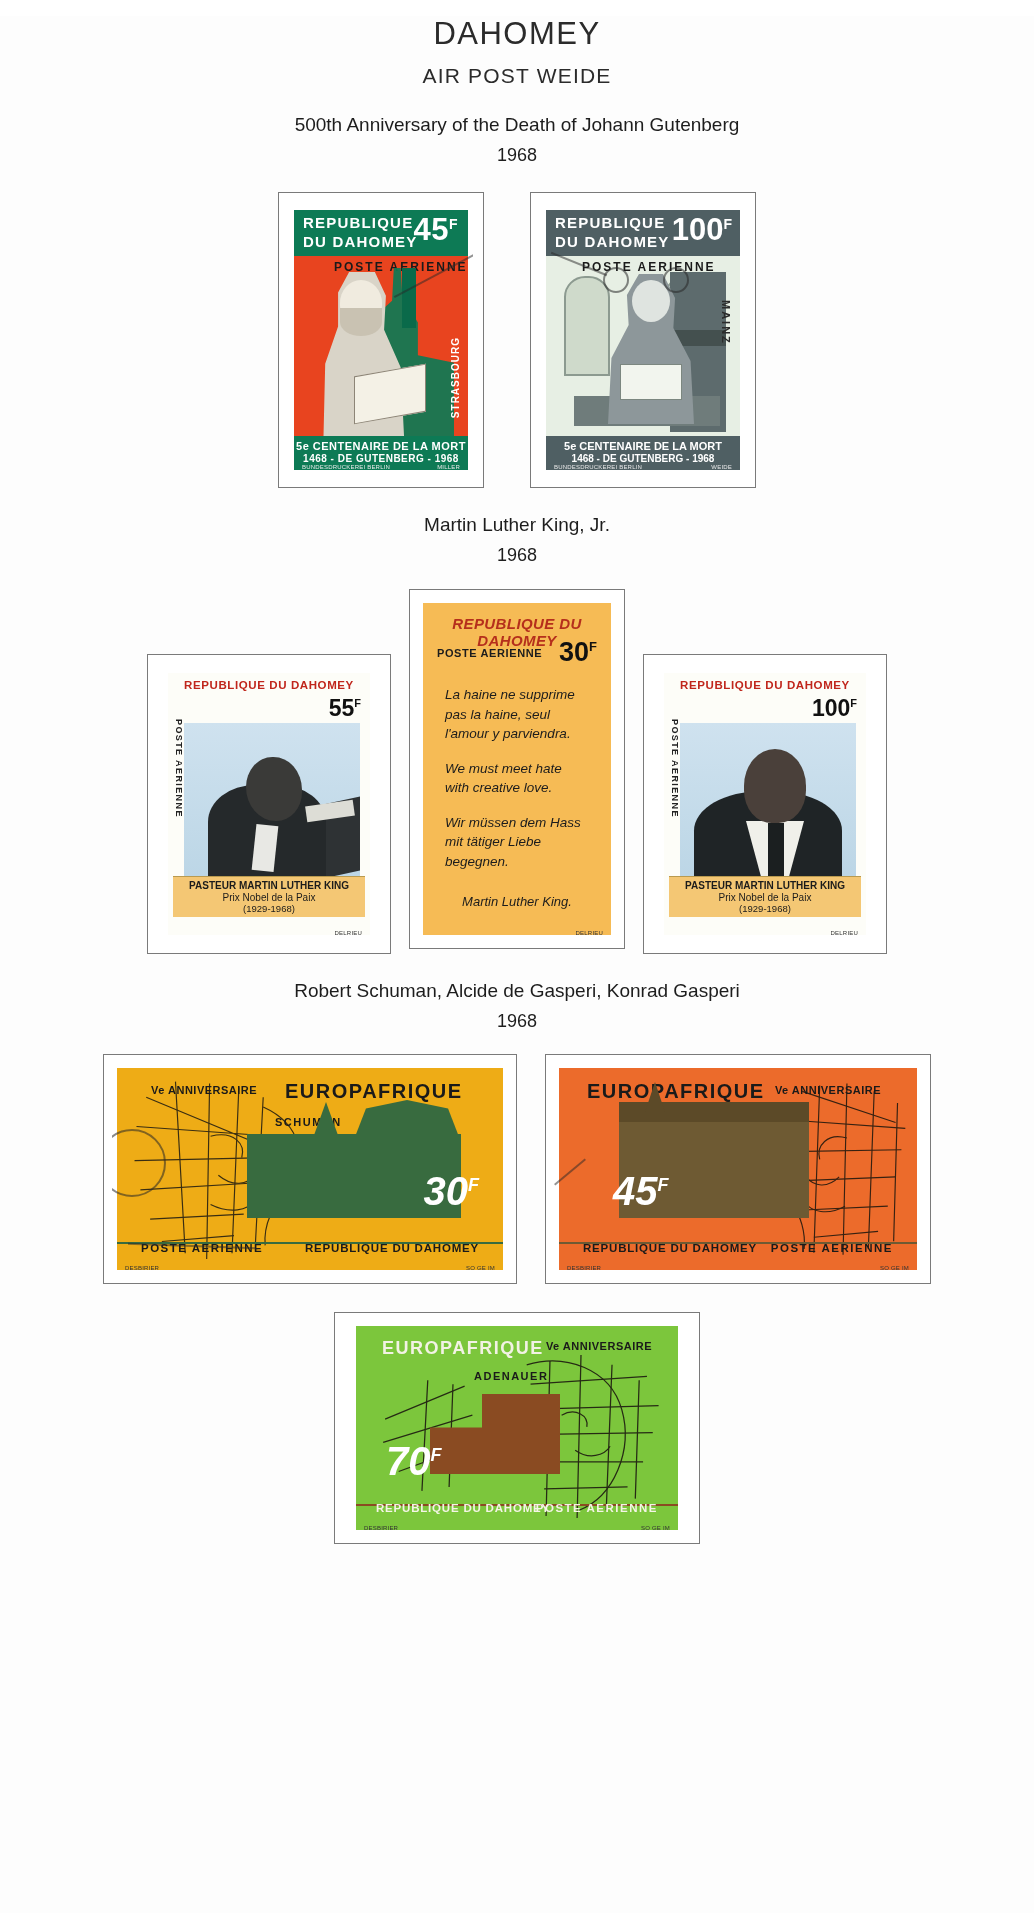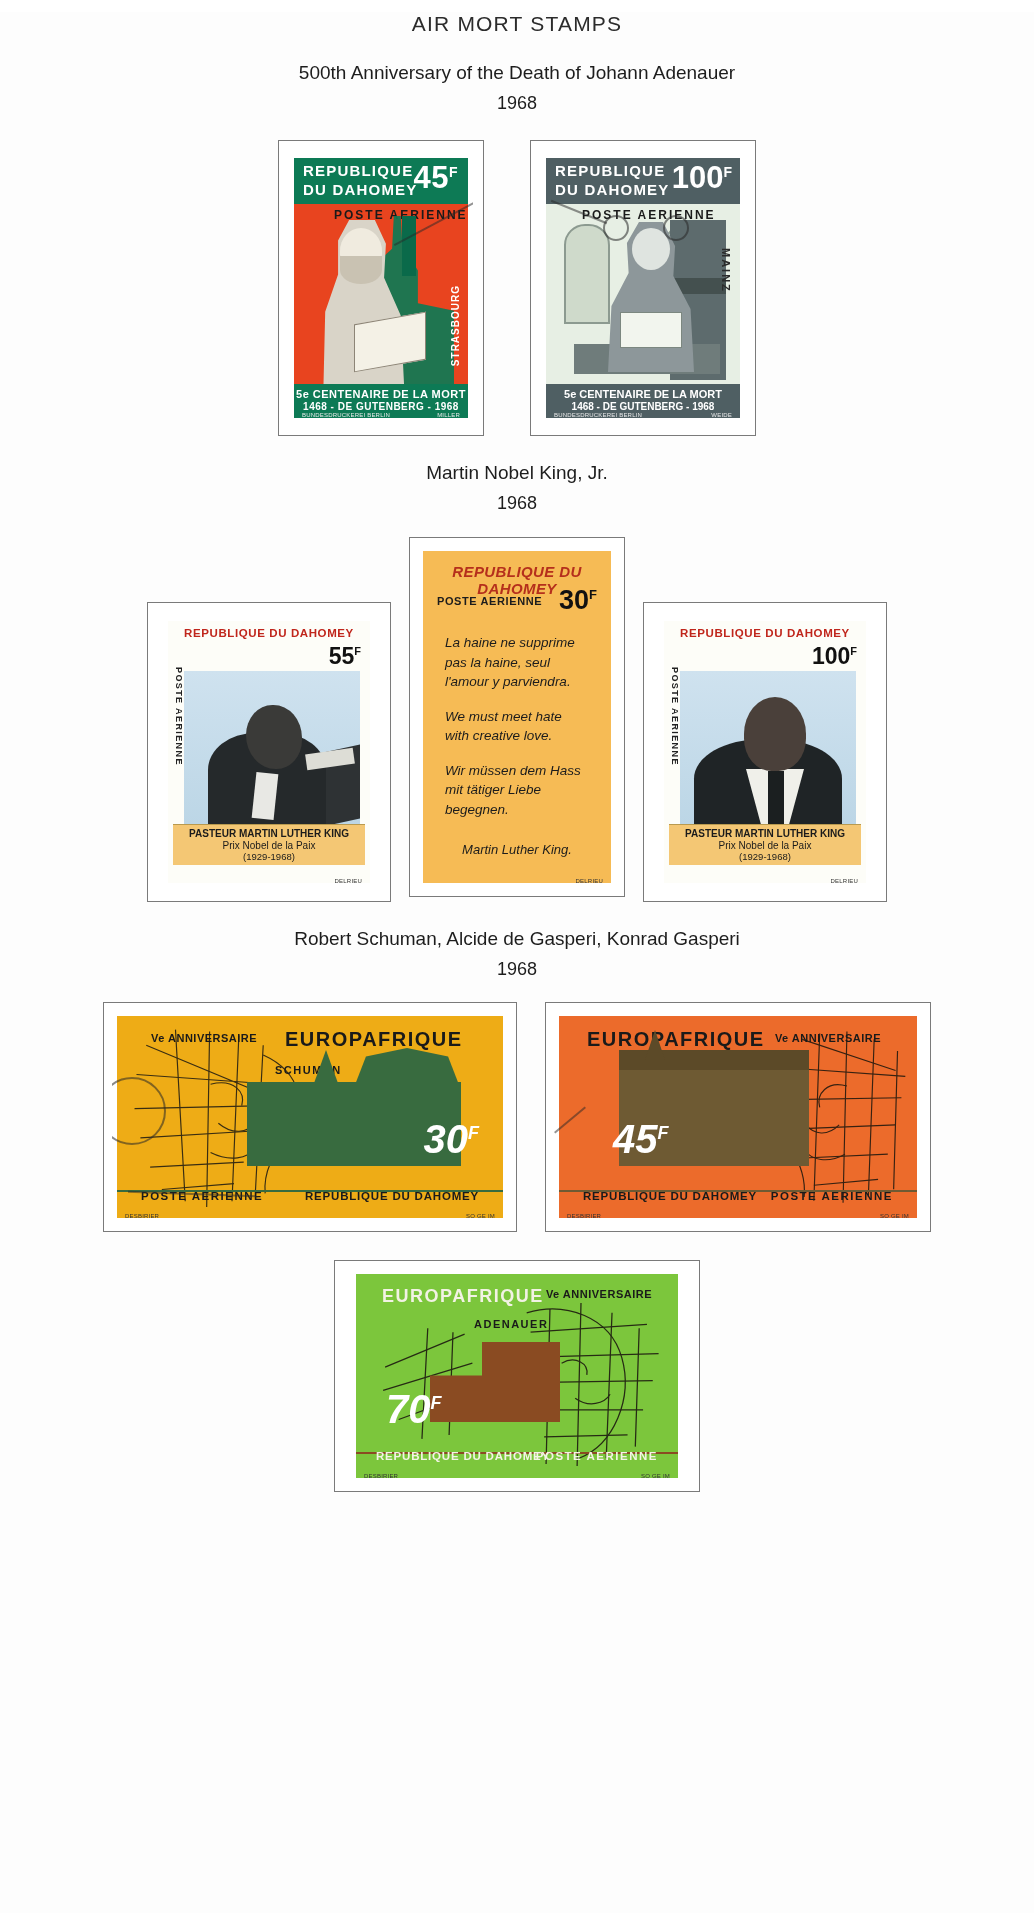--- a/index.html
+++ b/index.html
@@ -456,23 +456,24 @@
   .cancel-line {
     position: absolute; background: rgba(40,40,40,0.5); height: 2px; z-index: 7;
     pointer-events: none;
   }
 </style>
 </head>
 <body>
 
 <div class="page">
 
-  <div class="section-title">AIR MORT STAMPS</div>
-
-  <div class="set-title">500th Anniversary of the Death of Johann Adenauer</div>
+  <div class="country-title">DAHOMEY</div>
+  <div class="section-title">AIR POST WEIDE</div>
+
+  <div class="set-title">500th Anniversary of the Death of Johann Gutenberg</div>
   <div class="set-year">1968</div>
 
   <div class="row" style="margin-top:26px; gap:46px;">
 
     <div class="mount" style="width:206px;height:296px;">
       <div class="stamp gut45" style="width:184px;height:270px;">
         <div class="inner">
           <div class="topband"></div>
           <div class="rep">REPUBLIQUE</div>
           <div class="du">DU DAHOMEY</div>
@@ -526,21 +527,21 @@
           <div class="imprint-r">WEIDE</div>
         </div>
         <div class="perf"></div>
         <div class="cancel-line" style="left:8px; top:58px; width:60px; transform:rotate(22deg);"></div>
         <div class="cancel" style="left:62px; top:62px; width:22px; height:22px;"></div>
         <div class="cancel" style="left:122px; top:62px; width:22px; height:22px;"></div>
       </div>
     </div>
   </div>
 
-  <div class="set-title">Martin Nobel King, Jr.</div>
+  <div class="set-title">Martin Luther King, Jr.</div>
   <div class="set-year">1968</div>
 
   <div class="row" style="margin-top:18px; gap:18px; align-items:center;">
 
     <div class="mount" style="width:244px;height:300px;margin-top:70px;">
       <div class="stamp mlk mlk55" style="width:212px;height:272px;">
         <div class="inner">
           <div class="title">REPUBLIQUE DU DAHOMEY</div>
           <div class="poste">POSTE AERIENNE</div>
           <div class="val"><span>55</span><small>F</small></div>

